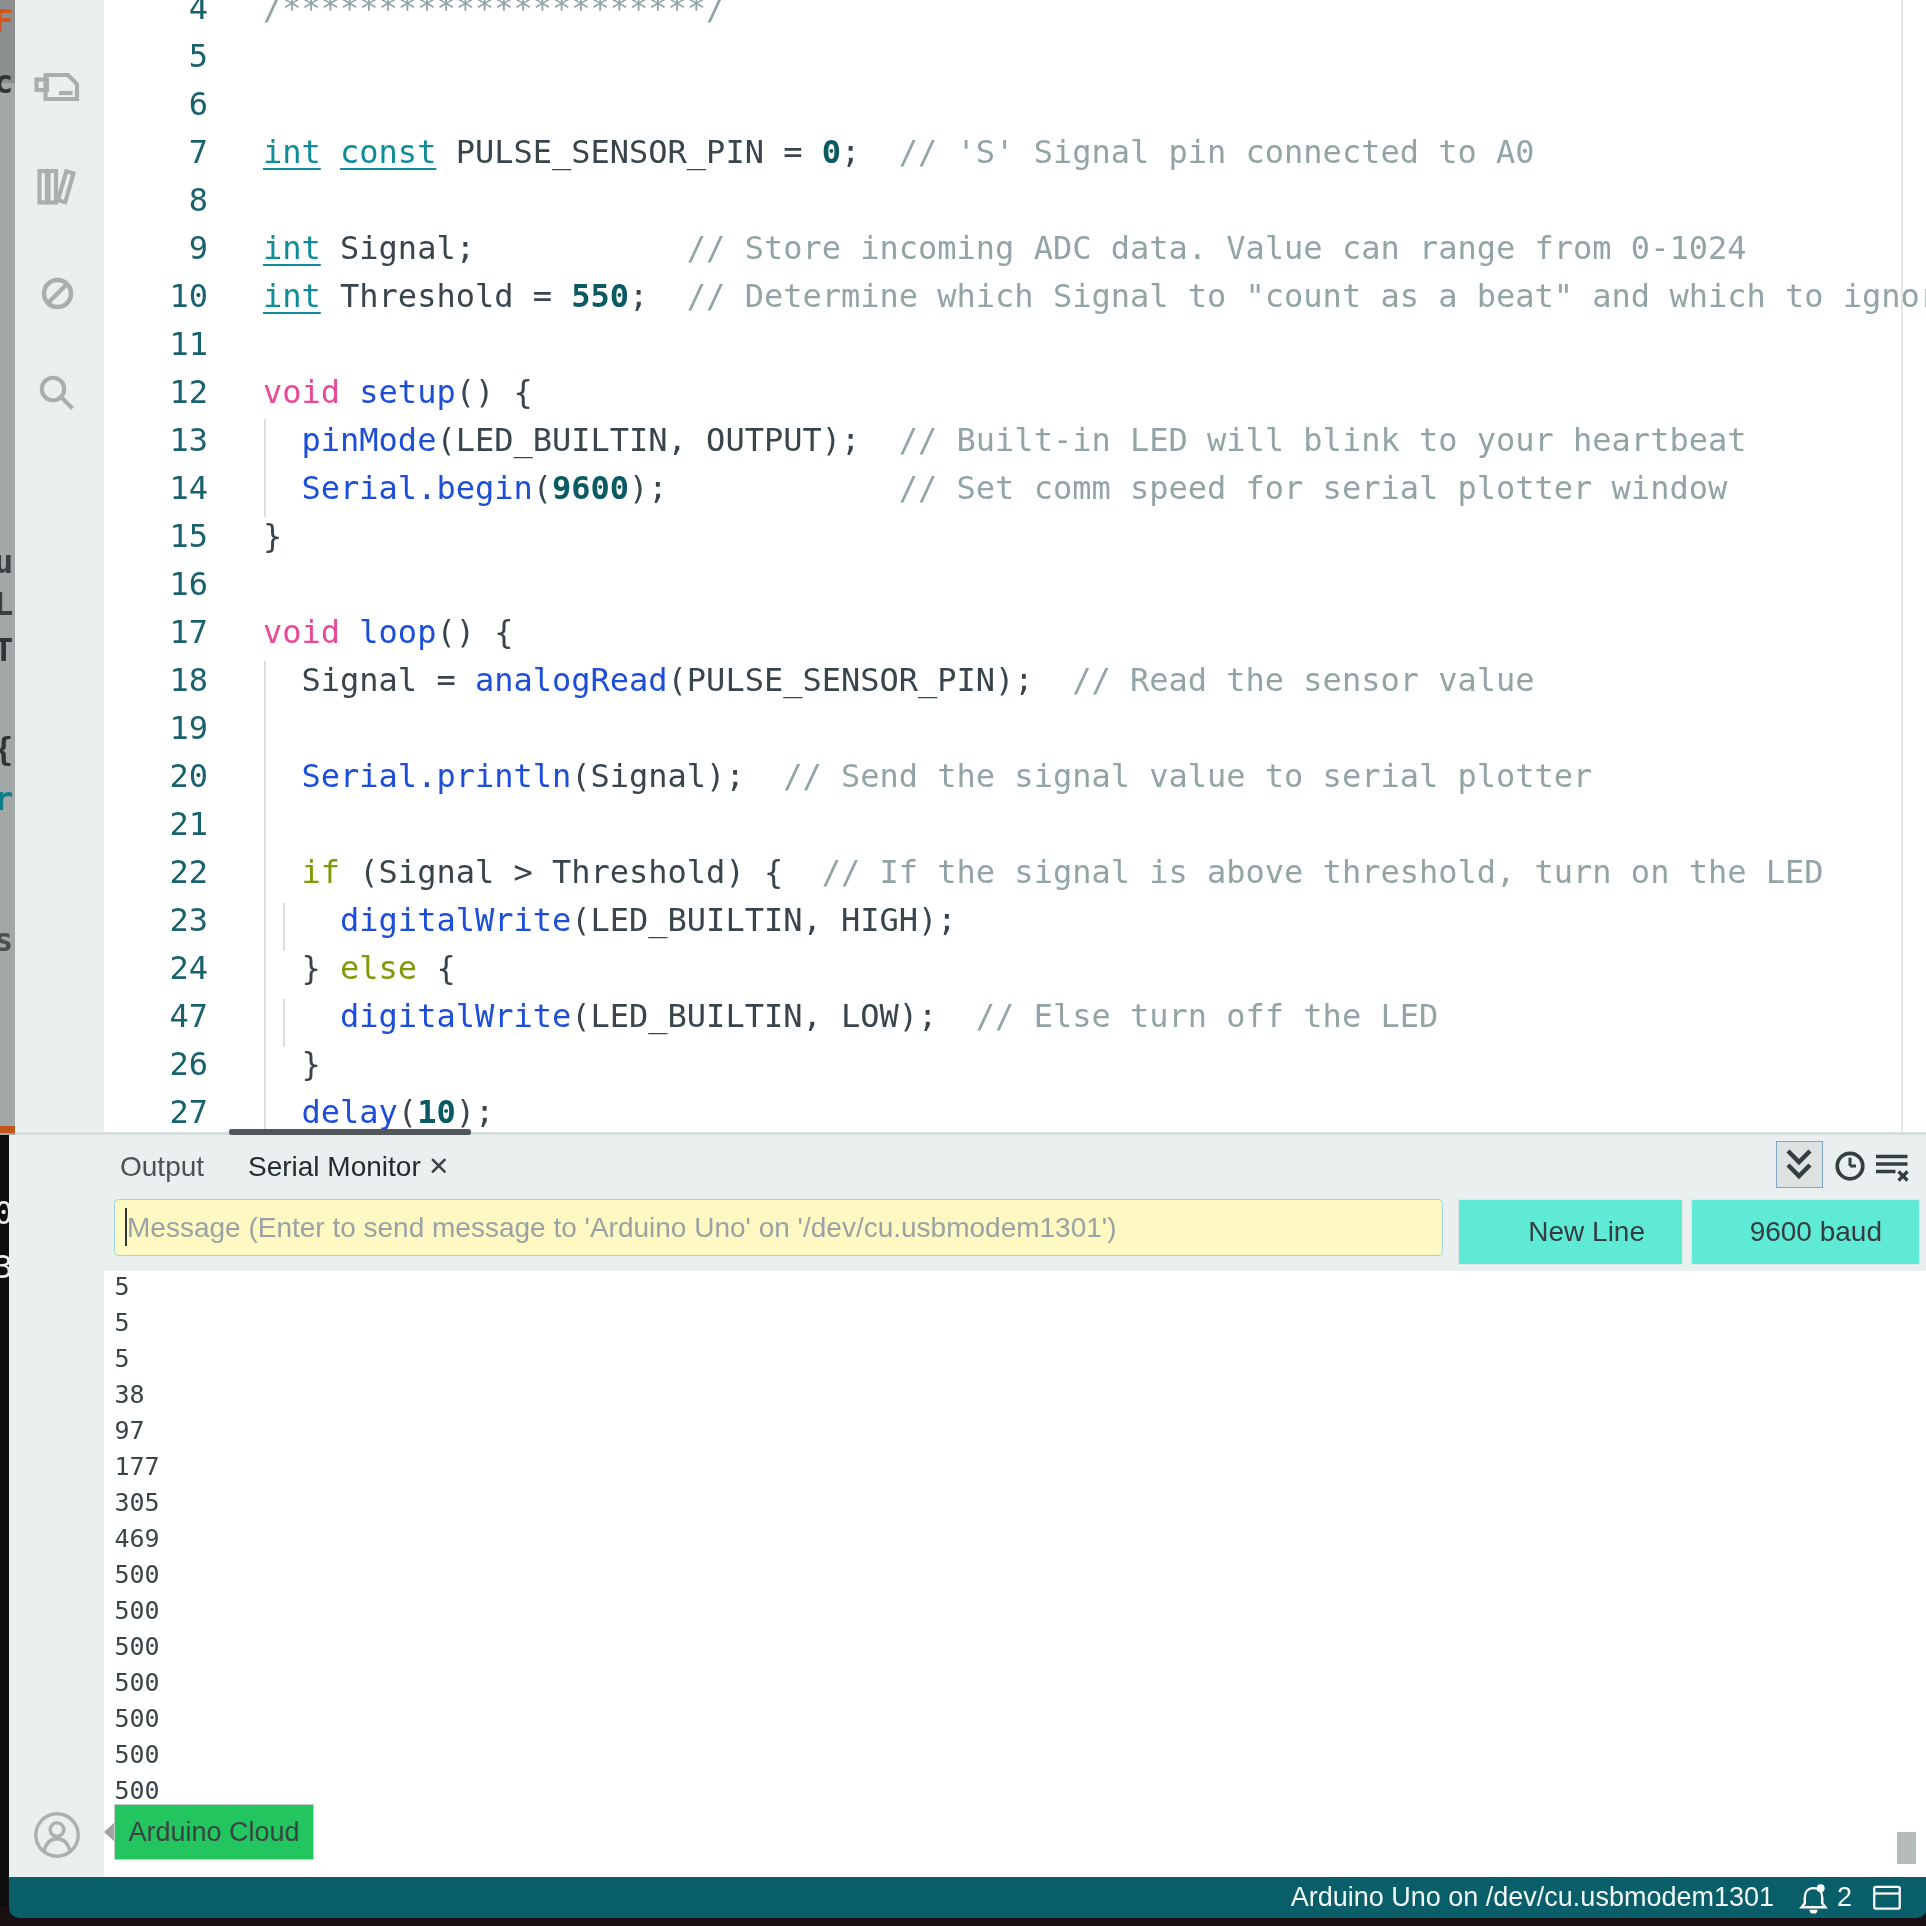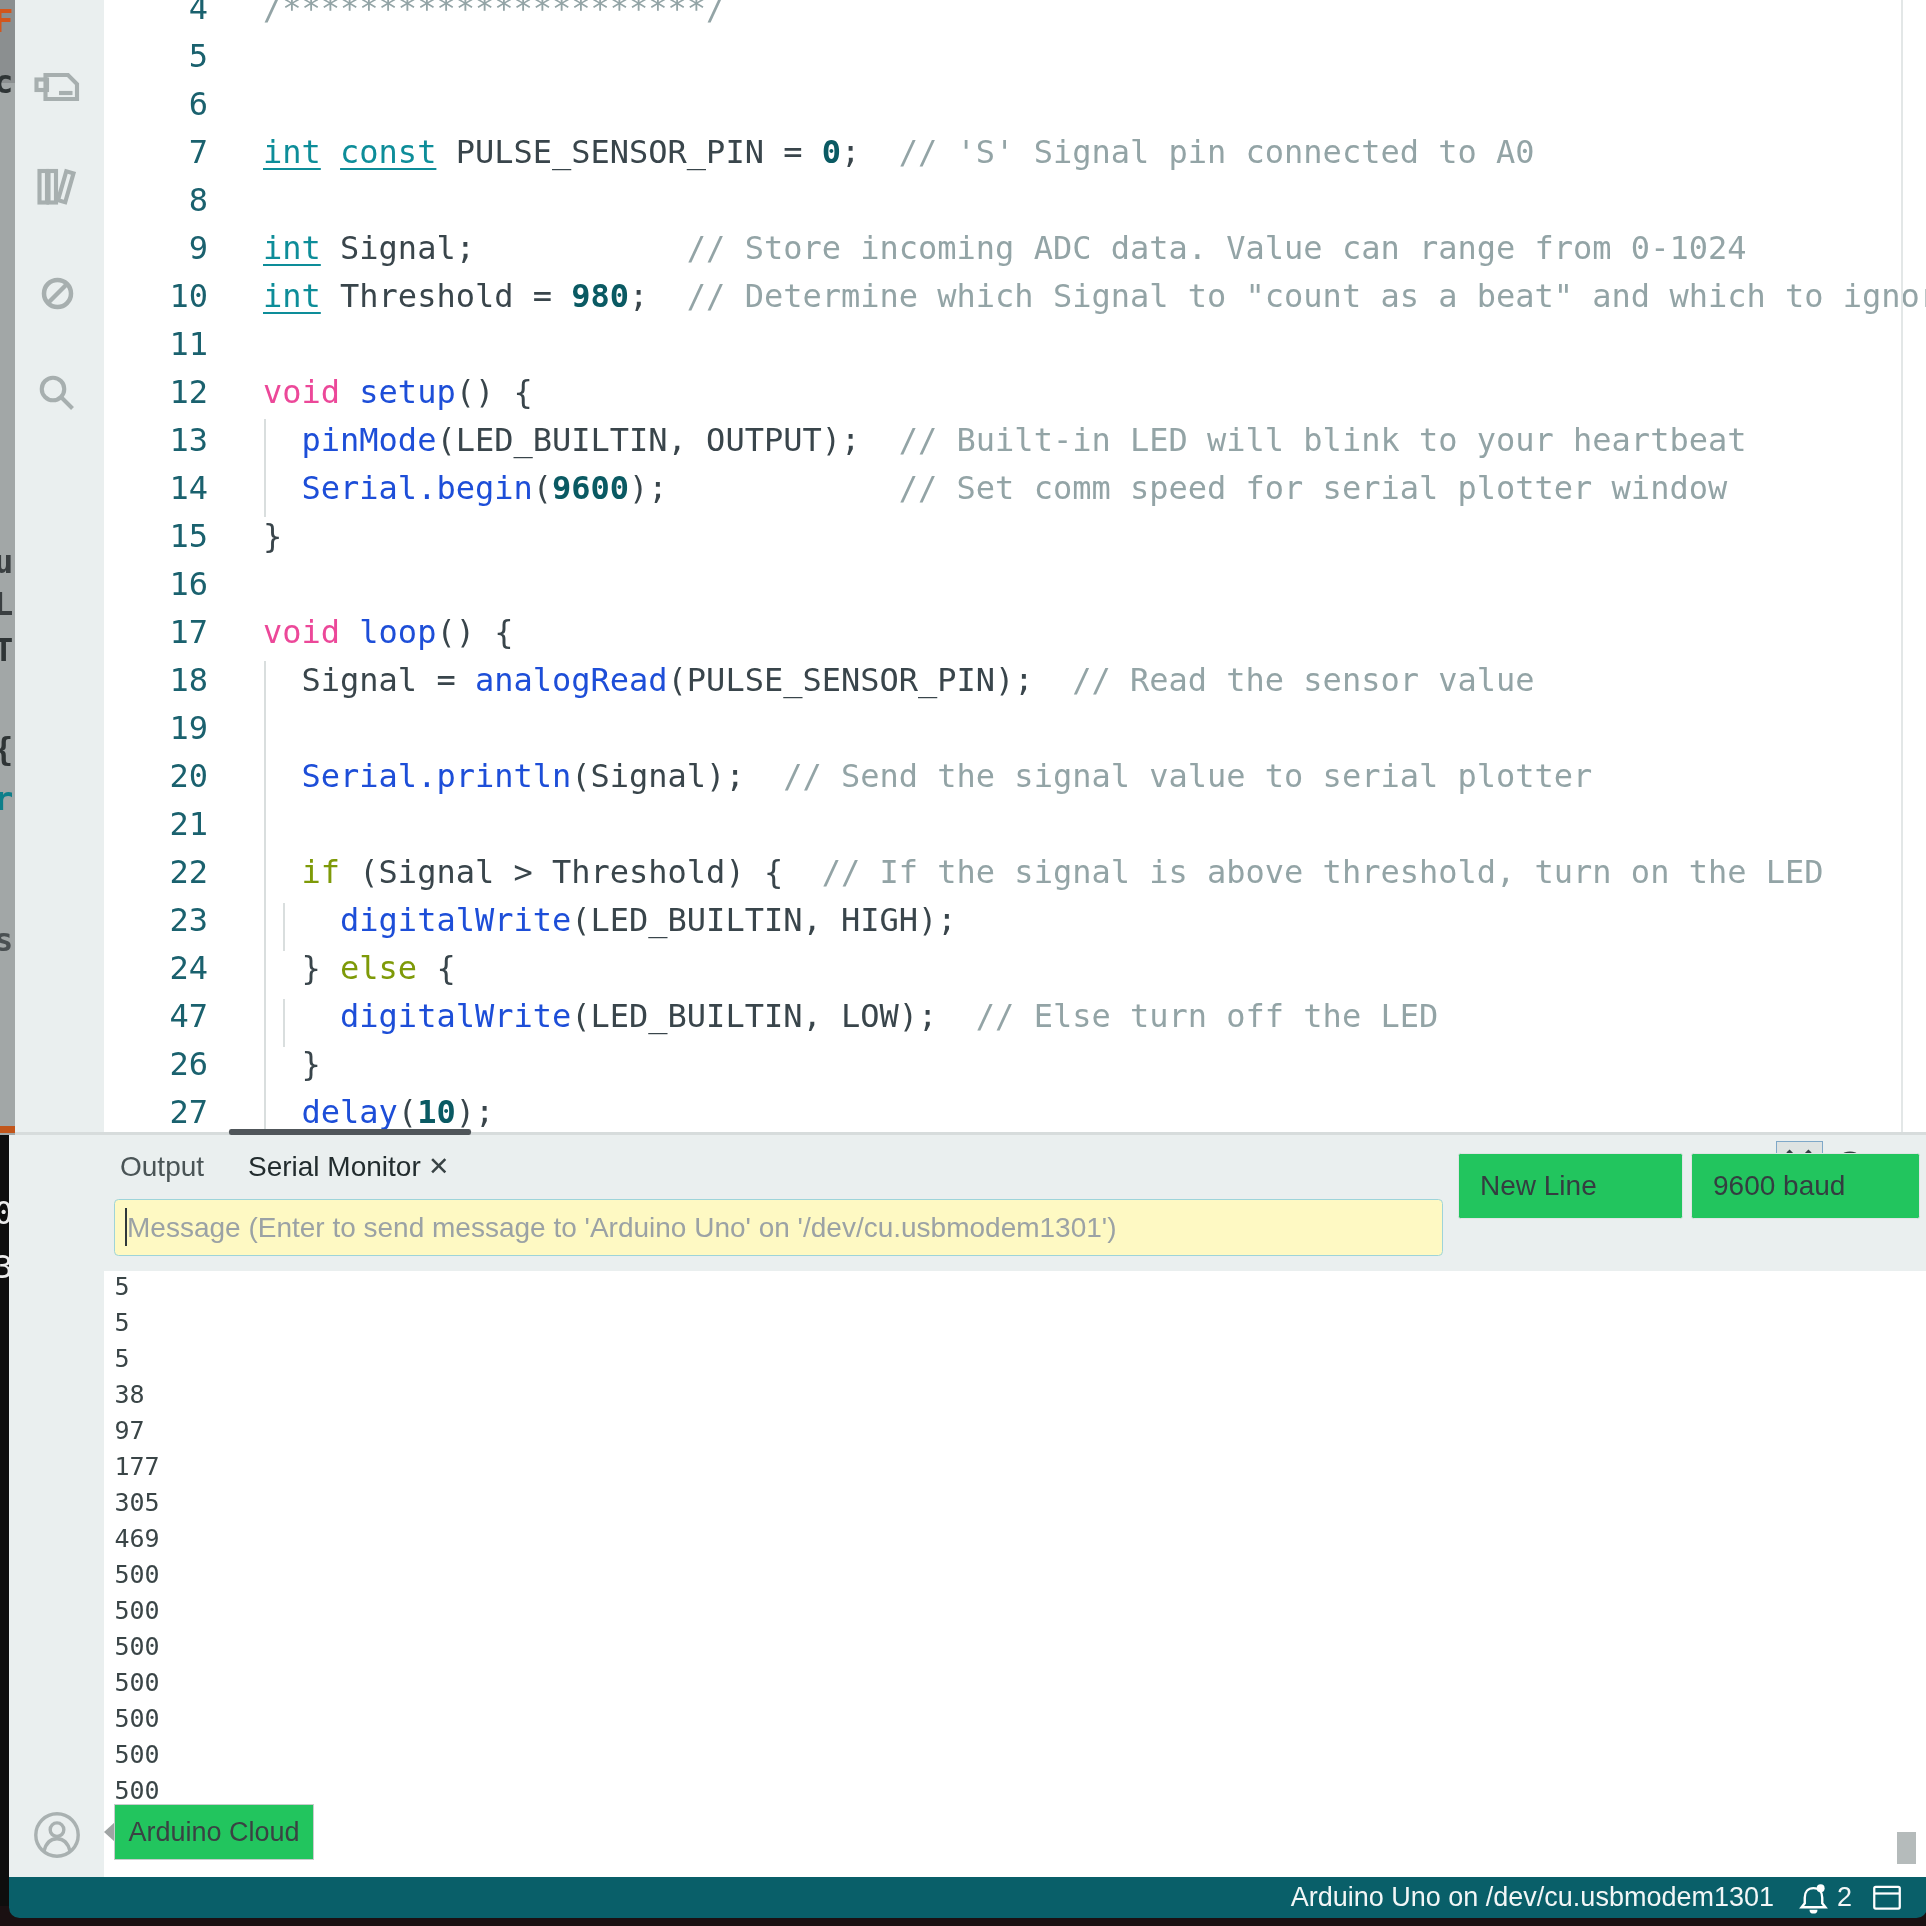--- a/index.html
+++ b/index.html
@@ -54,23 +54,23 @@
                     background:#DEE3E2; border:1.5px solid #7FA8C8; }
   .tbar-icon { position:absolute; }
 
   #msg-input { position:absolute; left:114px; top:1199px; width:1329px; height:57px;
                background:#fef9c3; border:1.5px solid #9ED4D9; border-radius:4.5px;
                padding:0 0 0 12px; font-size:28px; color:#333B3D; outline:none;
                font-family:"Liberation Sans", sans-serif; }
   #msg-input::placeholder { color:#9BA2A5; }
   #input-caret { position:absolute; left:125px; top:1208px; width:2.3px; height:38px; background:#2F383B; }
 
-  .dropdown { position:absolute; top:1153px; height:66px; background:#22c55e;
+  .dropdown { position:absolute; top:1199px; height:66px; background:#5eead4;
               border:0.8px solid #E0E5E5; border-radius:2.3px; display:flex;
-              align-items:center; justify-content:flex-start; padding:0 21px;
+              align-items:center; justify-content:flex-end; padding:0 21px;
               font-size:28px; color:#343D40; }
   #dd-lineending { left:1458px; width:225px; }
   #dd-baud { left:1691px; width:229px; }
   .dd-caret { width:0; height:0; border-left:8.3px solid transparent;
               border-right:8.3px solid transparent; border-top:10.5px solid #38424  ; border-top-color:#38424A; }
 
   #output-area { position:absolute; left:104px; top:1271px; width:1823px; height:607px;
                  background:#fff; overflow:hidden; }
   #serial-values { position:absolute; left:10.5px; top:-2.3px; }
   .sv { height:36px; line-height:36px; font-family:"DejaVu Sans Mono", monospace;
@@ -102,21 +102,21 @@
 <body>
 
 <div id="editor">
   <div id="code-lines">
       <div class="cl"><span class="lno">4</span><span class="ctext"><span class="tk-c">/**********************/</span></span></div>
       <div class="cl"><span class="lno">5</span><span class="ctext"></span></div>
       <div class="cl"><span class="lno">6</span><span class="ctext"></span></div>
       <div class="cl"><span class="lno">7</span><span class="ctext"><span class="tk-ku">int</span><span class="tk-p"> </span><span class="tk-ku">const</span><span class="tk-p"> PULSE_SENSOR_PIN = </span><span class="tk-n">0</span><span class="tk-p">;  </span><span class="tk-c">// 'S' Signal pin connected to A0</span></span></div>
       <div class="cl"><span class="lno">8</span><span class="ctext"></span></div>
       <div class="cl"><span class="lno">9</span><span class="ctext"><span class="tk-ku">int</span><span class="tk-p"> Signal;           </span><span class="tk-c">// Store incoming ADC data. Value can range from 0-1024</span></span></div>
-      <div class="cl"><span class="lno">10</span><span class="ctext"><span class="tk-ku">int</span><span class="tk-p"> Threshold = </span><span class="tk-n">980</span><span class="tk-p">;  </span><span class="tk-c">// Determine which Signal to "count as a beat" and which to ignore.</span></span></div>
+      <div class="cl"><span class="lno">10</span><span class="ctext"><span class="tk-ku">int</span><span class="tk-p"> Threshold = </span><span class="tk-n">550</span><span class="tk-p">;  </span><span class="tk-c">// Determine which Signal to "count as a beat" and which to ignore.</span></span></div>
       <div class="cl"><span class="lno">11</span><span class="ctext"></span></div>
       <div class="cl"><span class="lno">12</span><span class="ctext"><span class="tk-k">void</span><span class="tk-p"> </span><span class="tk-f">setup</span><span class="tk-p">() {</span></span></div>
       <div class="cl"><span class="lno">13</span><span class="ctext"><span class="tk-p">  </span><span class="tk-f">pinMode</span><span class="tk-p">(LED_BUILTIN, OUTPUT);  </span><span class="tk-c">// Built-in LED will blink to your heartbeat</span></span></div>
       <div class="cl"><span class="lno">14</span><span class="ctext"><span class="tk-p">  </span><span class="tk-f">Serial.begin</span><span class="tk-p">(</span><span class="tk-n">9600</span><span class="tk-p">);            </span><span class="tk-c">// Set comm speed for serial plotter window</span></span></div>
       <div class="cl"><span class="lno">15</span><span class="ctext"><span class="tk-p">}</span></span></div>
       <div class="cl"><span class="lno">16</span><span class="ctext"></span></div>
       <div class="cl"><span class="lno">17</span><span class="ctext"><span class="tk-k">void</span><span class="tk-p"> </span><span class="tk-f">loop</span><span class="tk-p">() {</span></span></div>
       <div class="cl"><span class="lno">18</span><span class="ctext"><span class="tk-p">  Signal = </span><span class="tk-f">analogRead</span><span class="tk-p">(PULSE_SENSOR_PIN);  </span><span class="tk-c">// Read the sensor value</span></span></div>
       <div class="cl"><span class="lno">19</span><span class="ctext"></span></div>
       <div class="cl"><span class="lno">20</span><span class="ctext"><span class="tk-p">  </span><span class="tk-f">Serial.println</span><span class="tk-p">(Signal);  </span><span class="tk-c">// Send the signal value to serial plotter</span></span></div>

